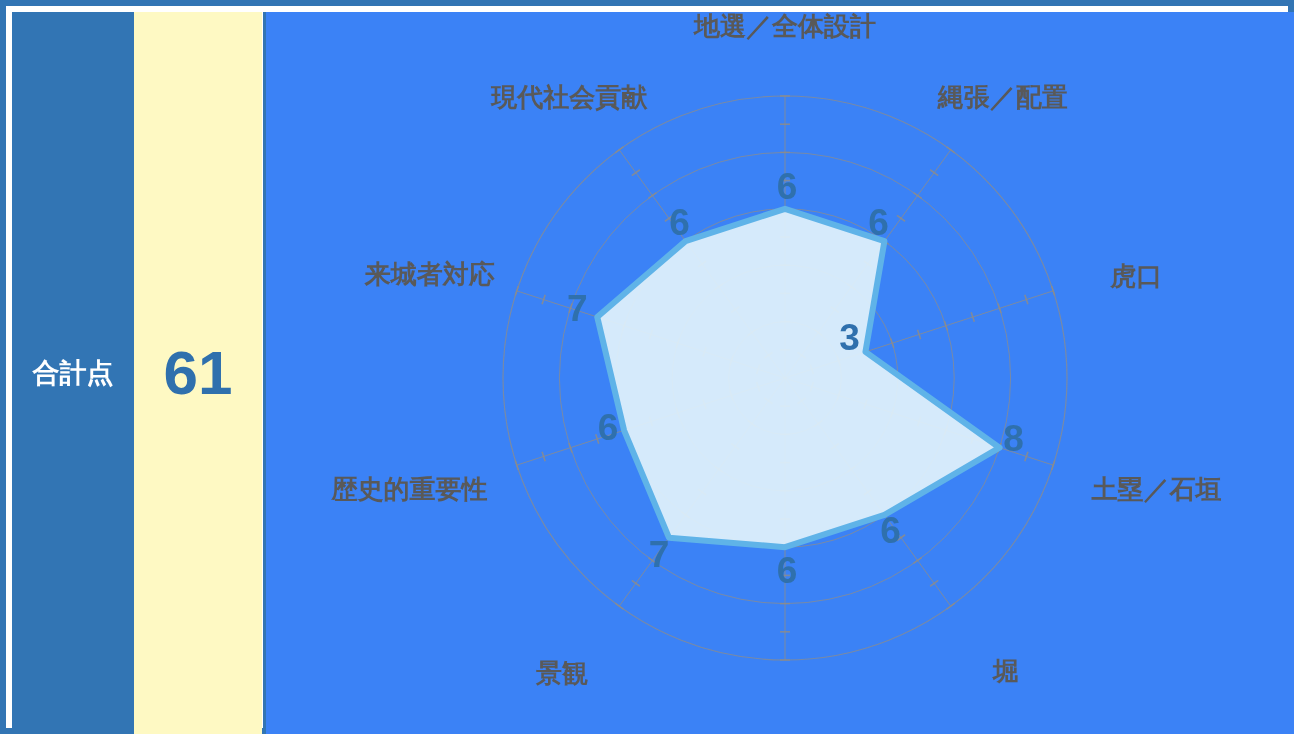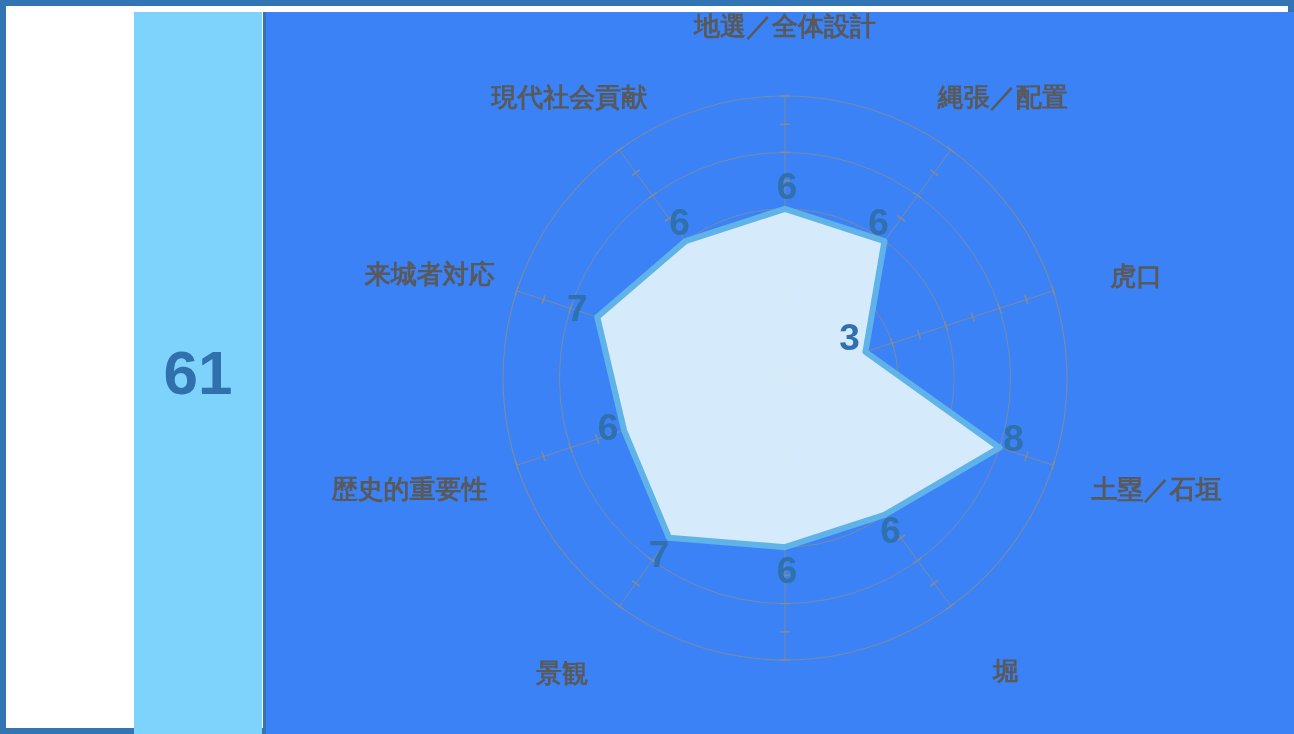--- a/index.html
+++ b/index.html
@@ -30,21 +30,21 @@
     color:#ffffff;
     font-size:27px;
     font-weight:bold;
     letter-spacing:0px;
     white-space:nowrap;
   }
   
   #score-value-panel{
     position:absolute;left:128px;top:6px;
     width:128px;height:722px;
-    background:#7dd3fc;
+    background:#fef9c3;
     display:flex;align-items:center;justify-content:center;
     box-sizing:border-box;
   }
   #score-value{
     color:#2f70ad;
     font-size:62px;
     font-weight:bold;
     line-height:1;
   }
   
@@ -72,20 +72,23 @@
     font-size:37px;
     font-weight:bold;
   }
 </style>
 </head>
 <body>
 
 <div id="stage">
   <div id="card">
 
+    <div id="score-band">
+      <span id="score-band-label">合計点</span>
+    </div>
 
     <div id="score-value-panel">
       <span id="score-value">61</span>
     </div>
 
     <div id="panel-divider"></div>
 
     <div id="chart-area">
       <svg id="radar-svg" width="1028" height="722" viewBox="0 0 1028 722">
         <g id="grid-rings">

